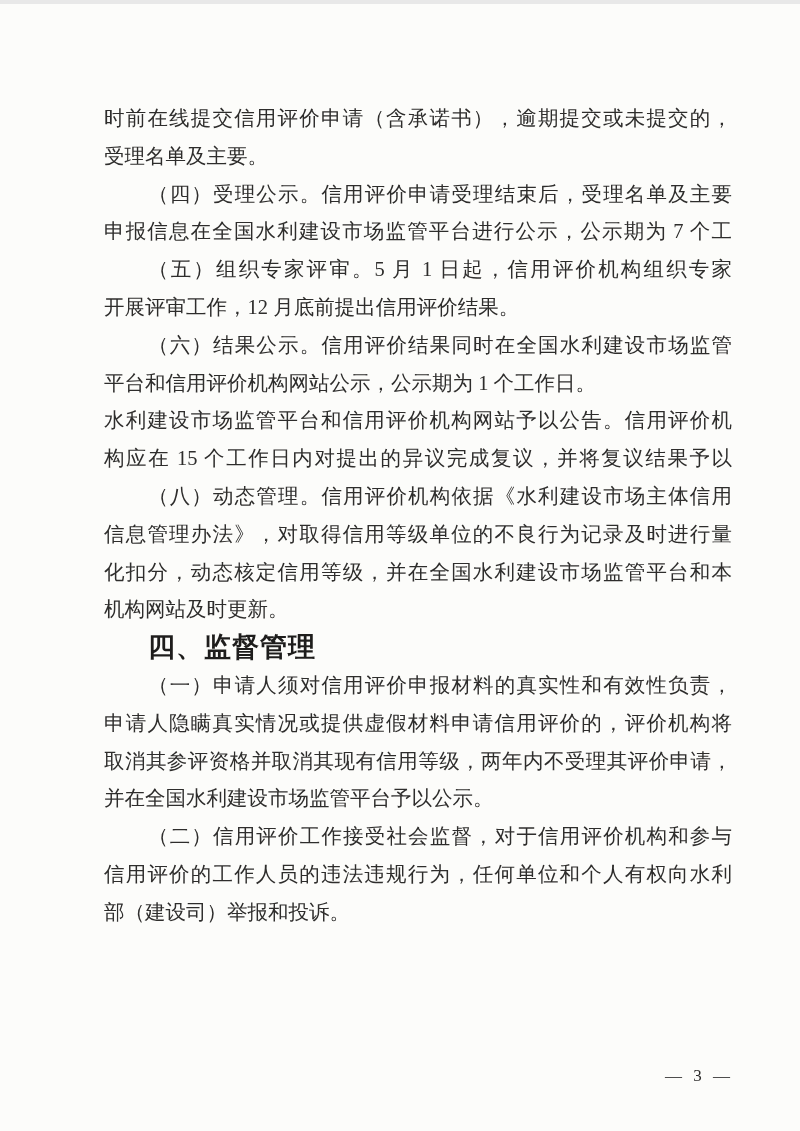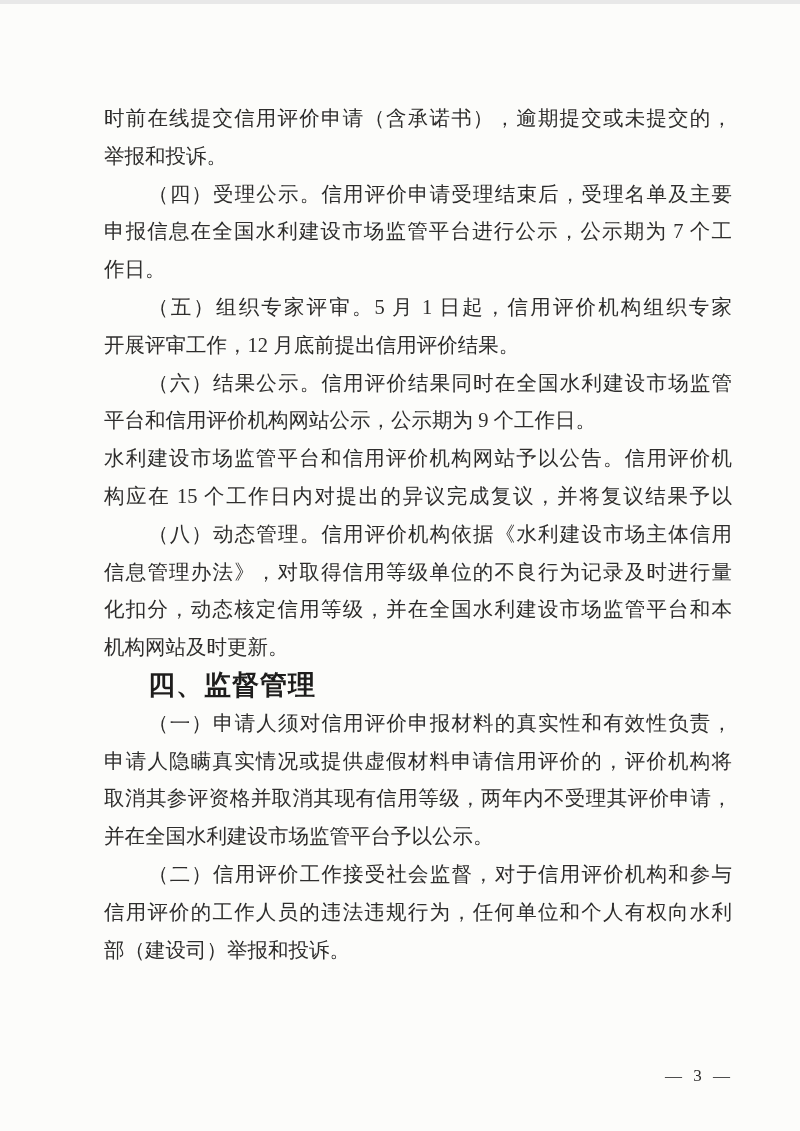--- a/index.html
+++ b/index.html
@@ -57,37 +57,36 @@
   }
 </style>
 </head>
 <body>
 
 <div class="page">
   <div class="text-block">
 
     <div class="para">
       <div class="line">时前在线提交信用评价申请（含承诺书），逾期提交或未提交的，</div>
-      <div class="line short">举报和投诉。</div>
+      <div class="line short">受理名单及主要。</div>
     </div>
 
     <div class="para">
       <div class="line indent">（四）受理公示。信用评价申请受理结束后，受理名单及主要</div>
       <div class="line">申报信息在全国水利建设市场监管平台进行公示，公示期为 7 个工</div>
-      <div class="line short">作日。</div>
     </div>
 
     <div class="para">
       <div class="line indent">（五）组织专家评审。5 月 1 日起，信用评价机构组织专家</div>
       <div class="line short">开展评审工作，12 月底前提出信用评价结果。</div>
     </div>
 
     <div class="para">
       <div class="line indent">（六）结果公示。信用评价结果同时在全国水利建设市场监管</div>
-      <div class="line short">平台和信用评价机构网站公示，公示期为 9 个工作日。</div>
+      <div class="line short">平台和信用评价机构网站公示，公示期为 1 个工作日。</div>
     </div>
 
     <div class="para">
       <div class="line">水利建设市场监管平台和信用评价机构网站予以公告。信用评价机</div>
       <div class="line">构应在 15 个工作日内对提出的异议完成复议，并将复议结果予以</div>
     </div>
 
     <div class="para">
       <div class="line indent">（八）动态管理。信用评价机构依据《水利建设市场主体信用</div>
       <div class="line">信息管理办法》，对取得信用等级单位的不良行为记录及时进行量</div>

